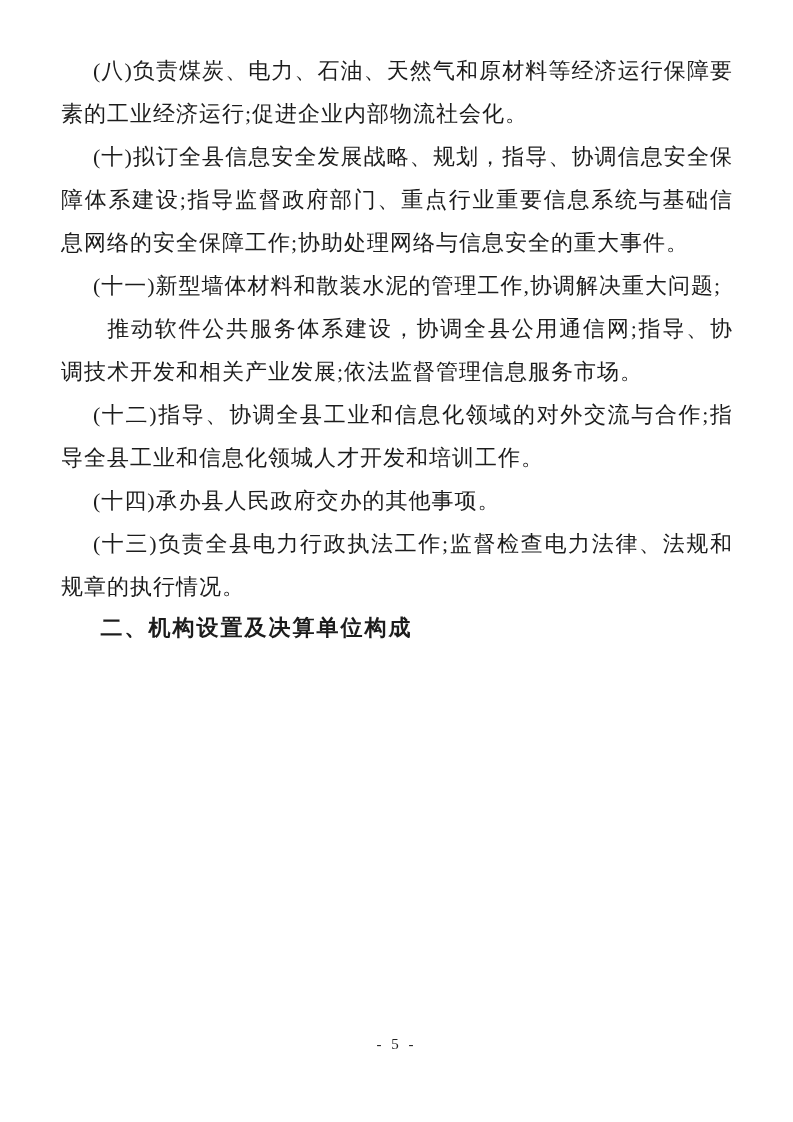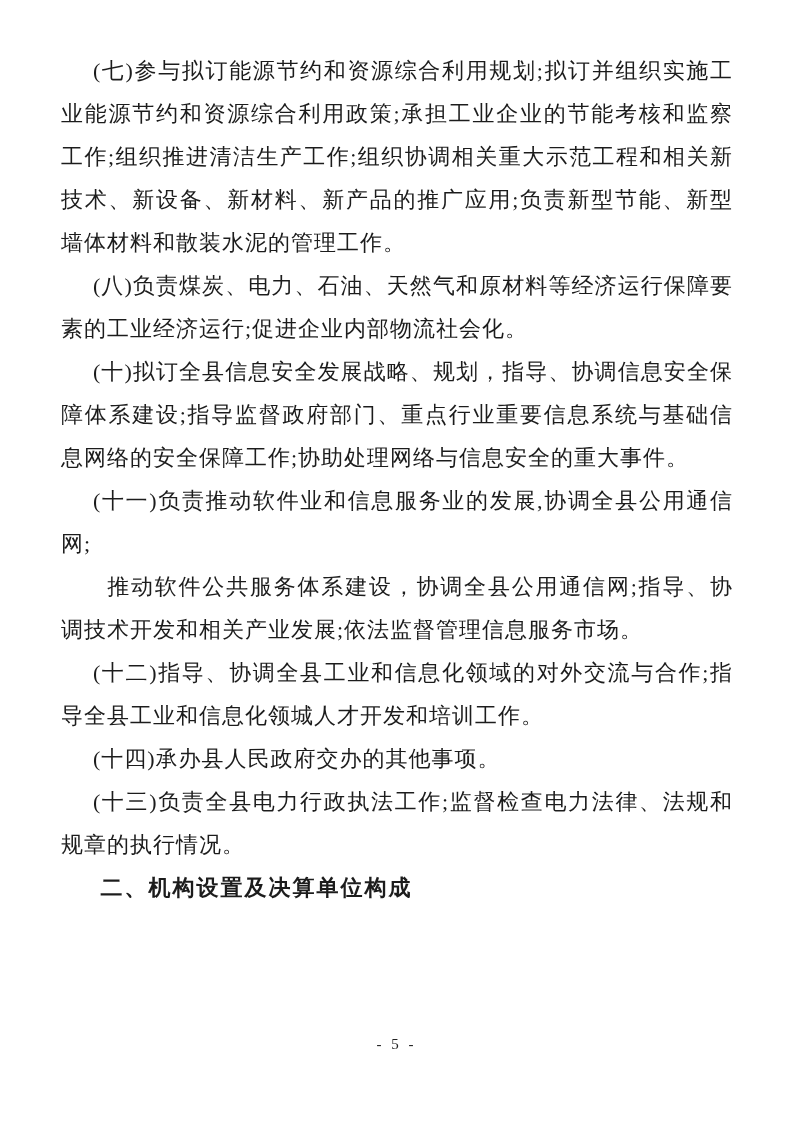--- a/index.html
+++ b/index.html
@@ -31,21 +31,21 @@
     margin: 0;
     padding: 0;
   }
   .indent-paren {
     text-indent: 1.45em;
   }
   .indent-two {
     text-indent: 2.1em;
   }
   .section-heading {
-    font-family: Liberation Serif, serif;
+    font-family: Liberation Mono, monospace;
     font-weight: bold;
     text-indent: 1.8em;
     letter-spacing: 2px;
   }
   .footer {
     position: absolute;
     left: 0;
     top: 1036px;
     width: 793px;
     text-align: center;
@@ -53,24 +53,23 @@
     letter-spacing: 3px;
     color: #222222;
     font-family: "Liberation Serif", "DejaVu Serif", serif;
   }
 </style>
 </head>
 <body>
 
 <div class="page">
   <div class="content">
-    <p class="indent-paren">(七)参与拟订能源节约和资源综合利用规划;拟订并组织实施工业能源节约和资源综合利用政策;承担工业企业的节能考核和监察工作;组织推进清洁生产工作;组织协调相关重大示范工程和相关新技术、新设备、新材料、新产品的推广应用;负责新型节能、新型墙体材料和散装水泥的管理工作。</p>
     <p class="indent-paren">(八)负责煤炭、电力、石油、天然气和原材料等经济运行保障要素的工业经济运行;促进企业内部物流社会化。</p>
     <p class="indent-paren">(十)拟订全县信息安全发展战略、规划，指导、协调信息安全保障体系建设;指导监督政府部门、重点行业重要信息系统与基础信息网络的安全保障工作;协助处理网络与信息安全的重大事件。</p>
-    <p class="indent-paren">(十一)负责推动软件业和信息服务业的发展,协调全县公用通信网;</p>
+    <p class="indent-paren">(十一)新型墙体材料和散装水泥的管理工作,协调解决重大问题;</p>
     <p class="indent-two">推动软件公共服务体系建设，协调全县公用通信网;指导、协调技术开发和相关产业发展;依法监督管理信息服务市场。</p>
     <p class="indent-paren">(十二)指导、协调全县工业和信息化领域的对外交流与合作;指导全县工业和信息化领城人才开发和培训工作。</p>
     <p class="indent-paren">(十四)承办县人民政府交办的其他事项。</p>
     <p class="indent-paren">(十三)负责全县电力行政执法工作;监督检查电力法律、法规和规章的执行情况。</p>
     <p class="section-heading">二、机构设置及决算单位构成</p>
   </div>
   <div class="footer">- 5 -</div>
 </div>
 
 </body></html>

